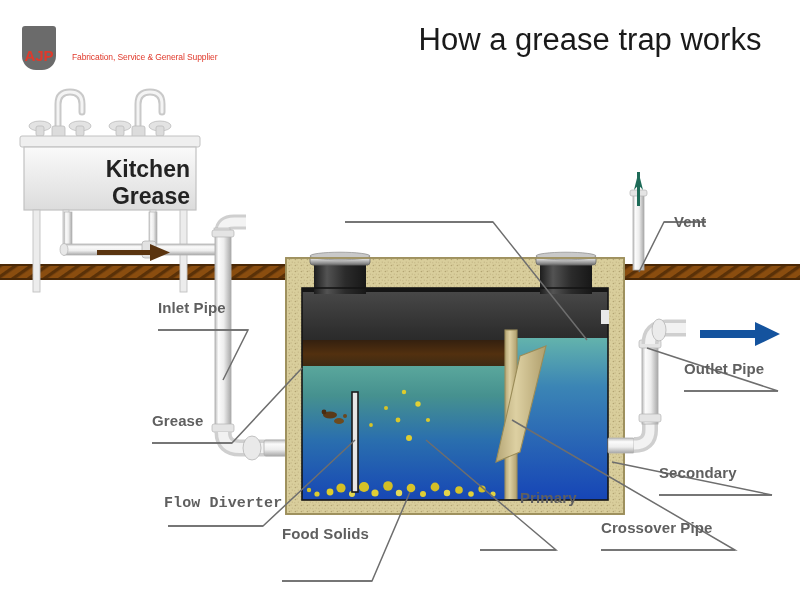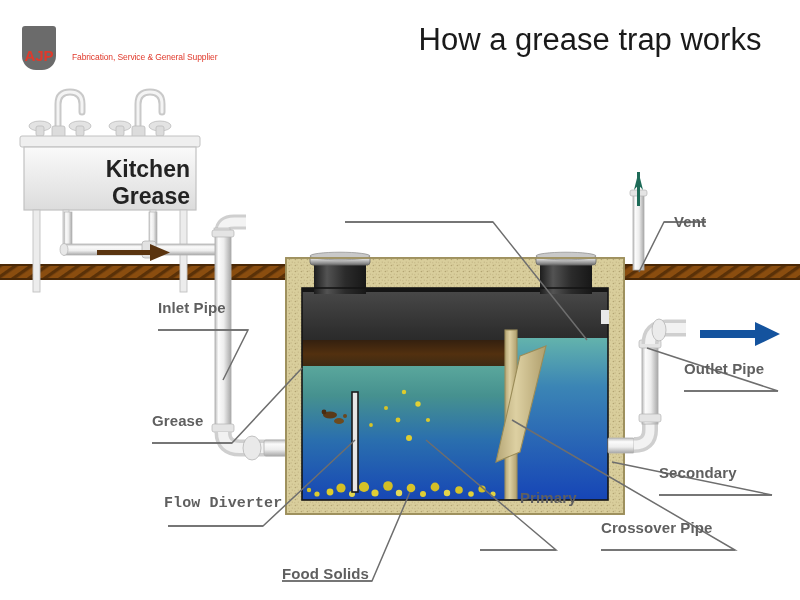--- a/index.html
+++ b/index.html
@@ -312,20 +312,20 @@
       <line x1="659" y1="495" x2="772" y2="495"></line>
       <line x1="684" y1="391" x2="778" y2="391"></line>
     </g>
   </svg>
 
   <div id="sink-text">Kitchen Grease</div>
 
   <div class="lbl" id="lbl-inlet-pipe" style="left: 158px; top: 300px;">Inlet Pipe</div>
   <div class="lbl" id="lbl-grease" style="left: 152px; top: 413px;">Grease</div>
   <div class="lbl" id="lbl-flow-diverter" style="left: 164px; top: 496px; font-family: Liberation Mono, monospace;">Flow Diverter</div>
-  <div class="lbl" id="lbl-food-solids" style="left: 282px; top: 566px;">Food Solids</div>
+  <div class="lbl" id="lbl-food-solids" style="left: 282px; top: 526px;">Food Solids</div>
   <div class="lbl" id="lbl-primary" style="left: 480px; top: 490px; margin-left: 40px;">Primary</div>
   <div class="lbl" id="lbl-crossover-pipe" style="left: 601px; top: 520px; text-align: center;">Crossover Pipe</div>
   <div class="lbl" id="lbl-secondary" style="left: 659px; top: 465px;">Secondary</div>
   <div class="lbl" id="lbl-outlet-pipe" style="left: 684px; top: 361px;">Outlet Pipe</div>
   <div class="lbl" id="lbl-vent" style="left: 674px; top: 194px; margin-top: 20px;">Vent</div>
 
 </div>
 
 </body></html>

